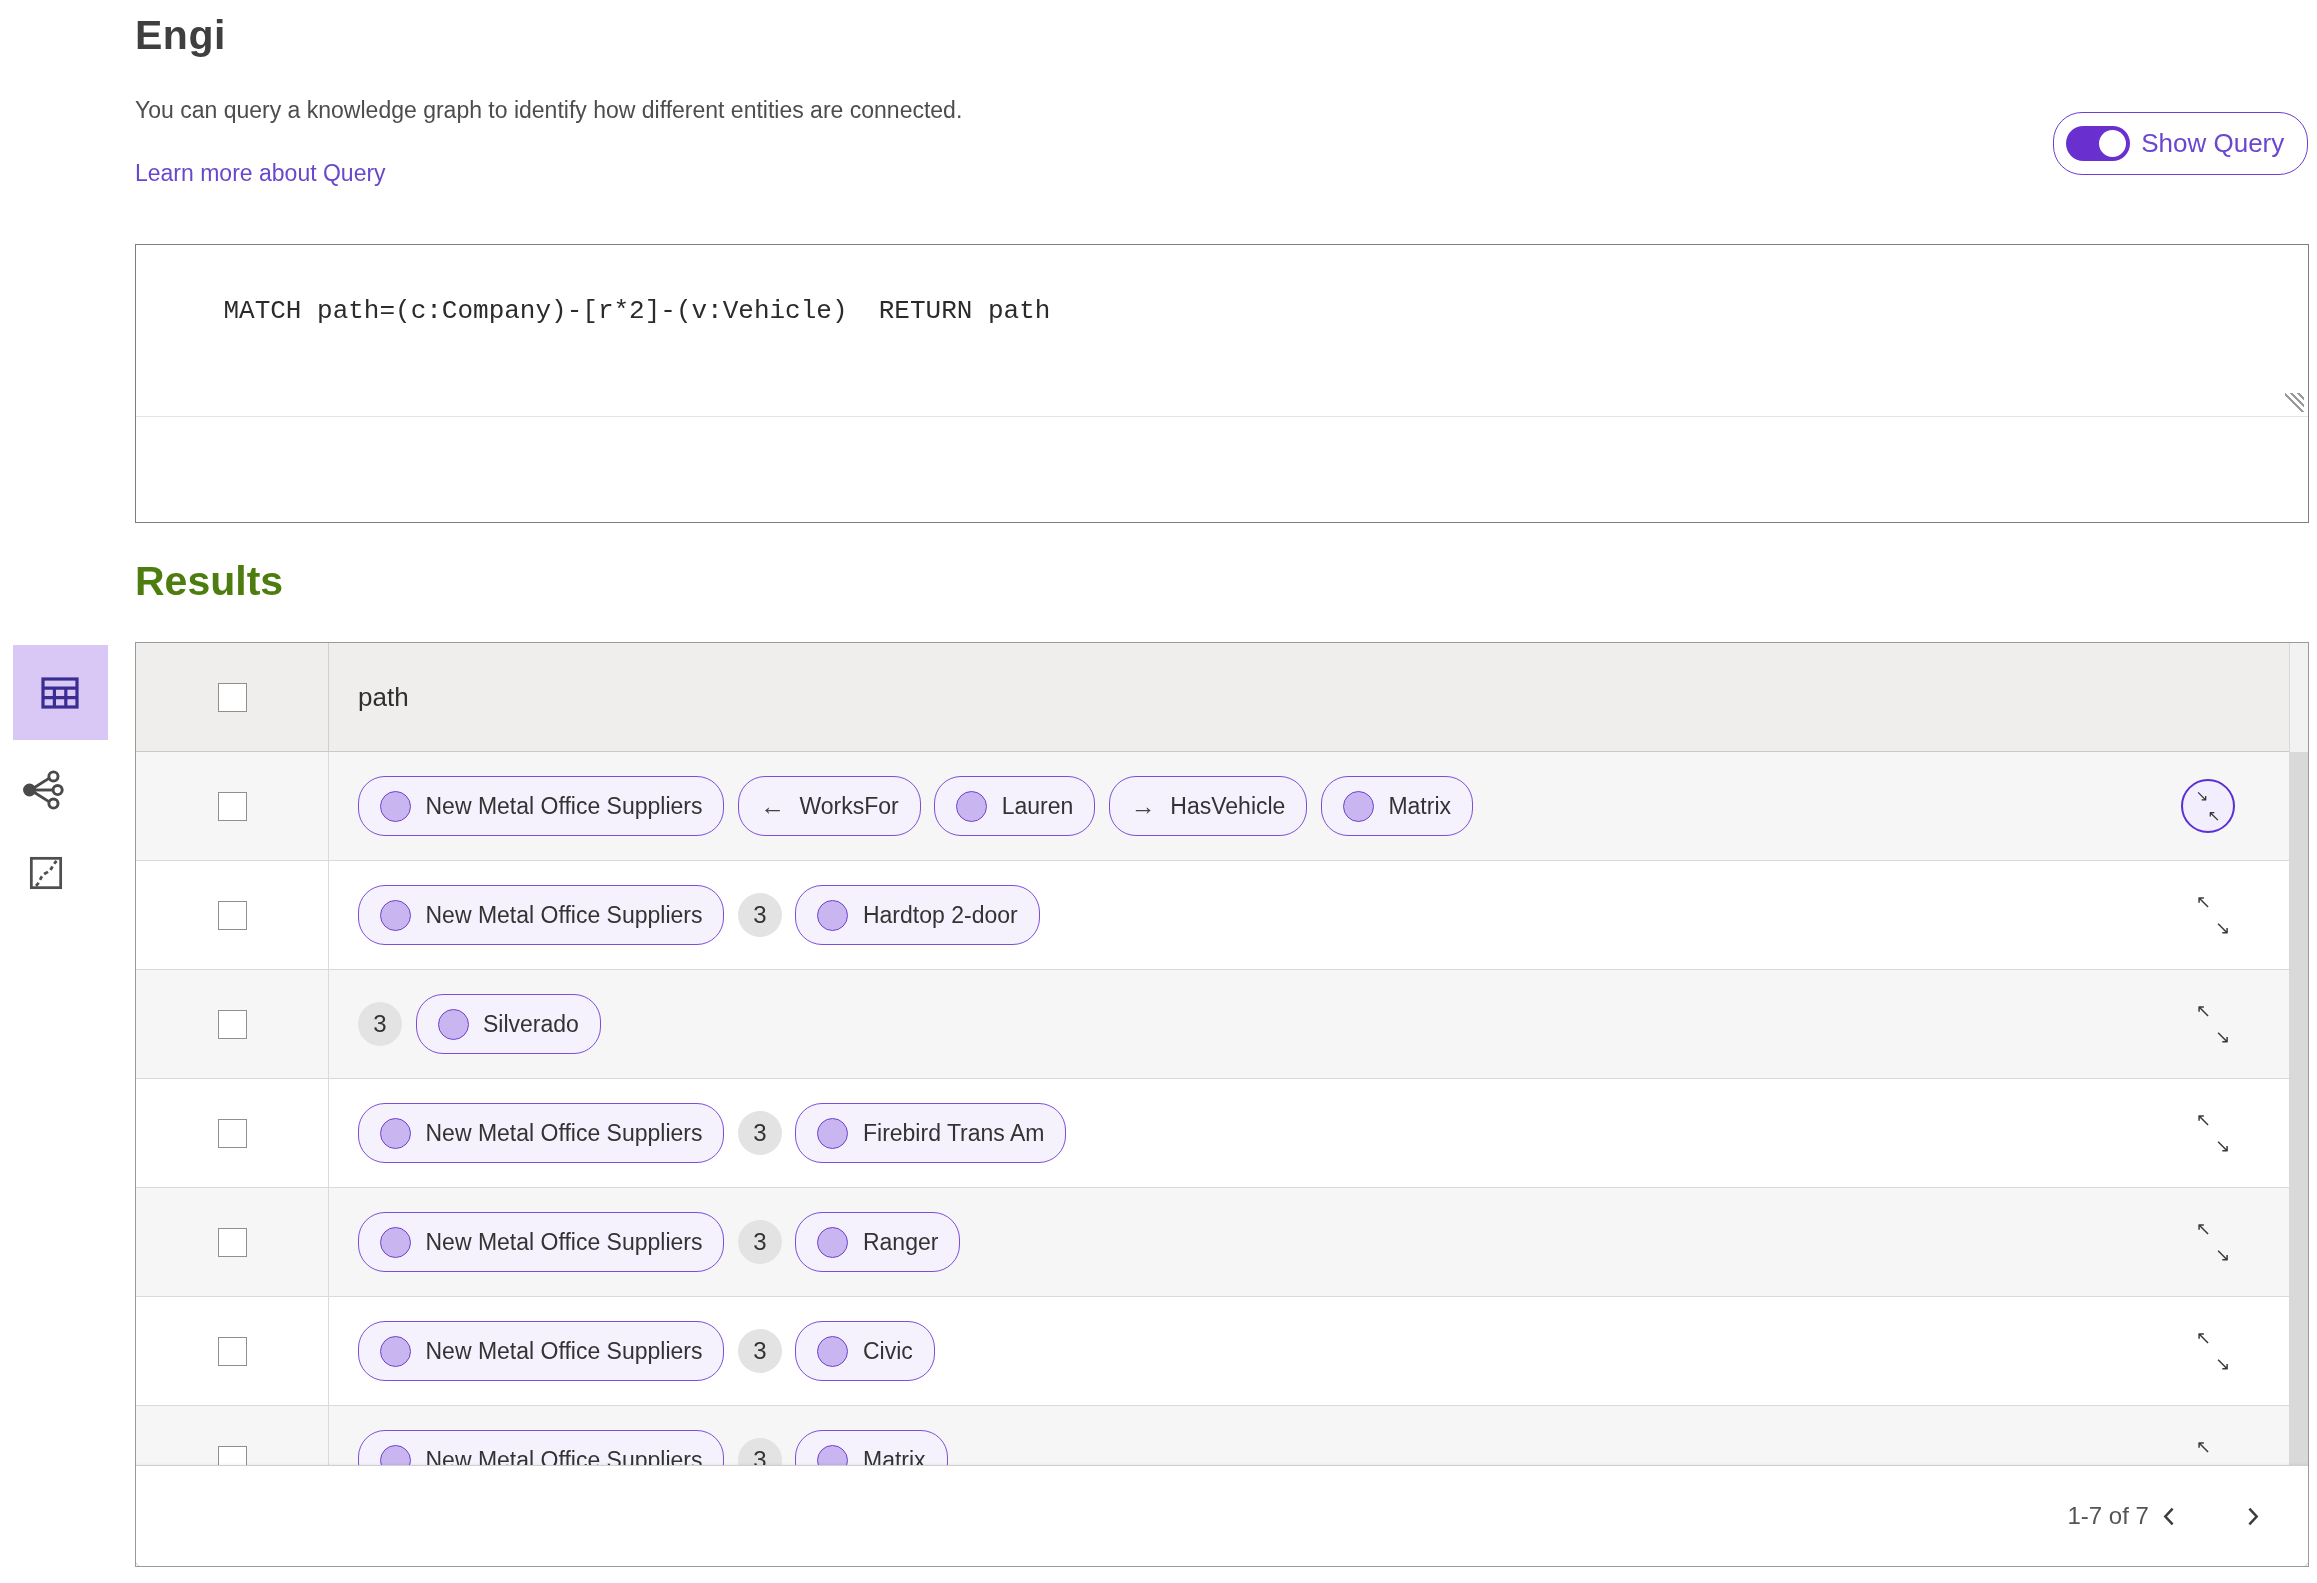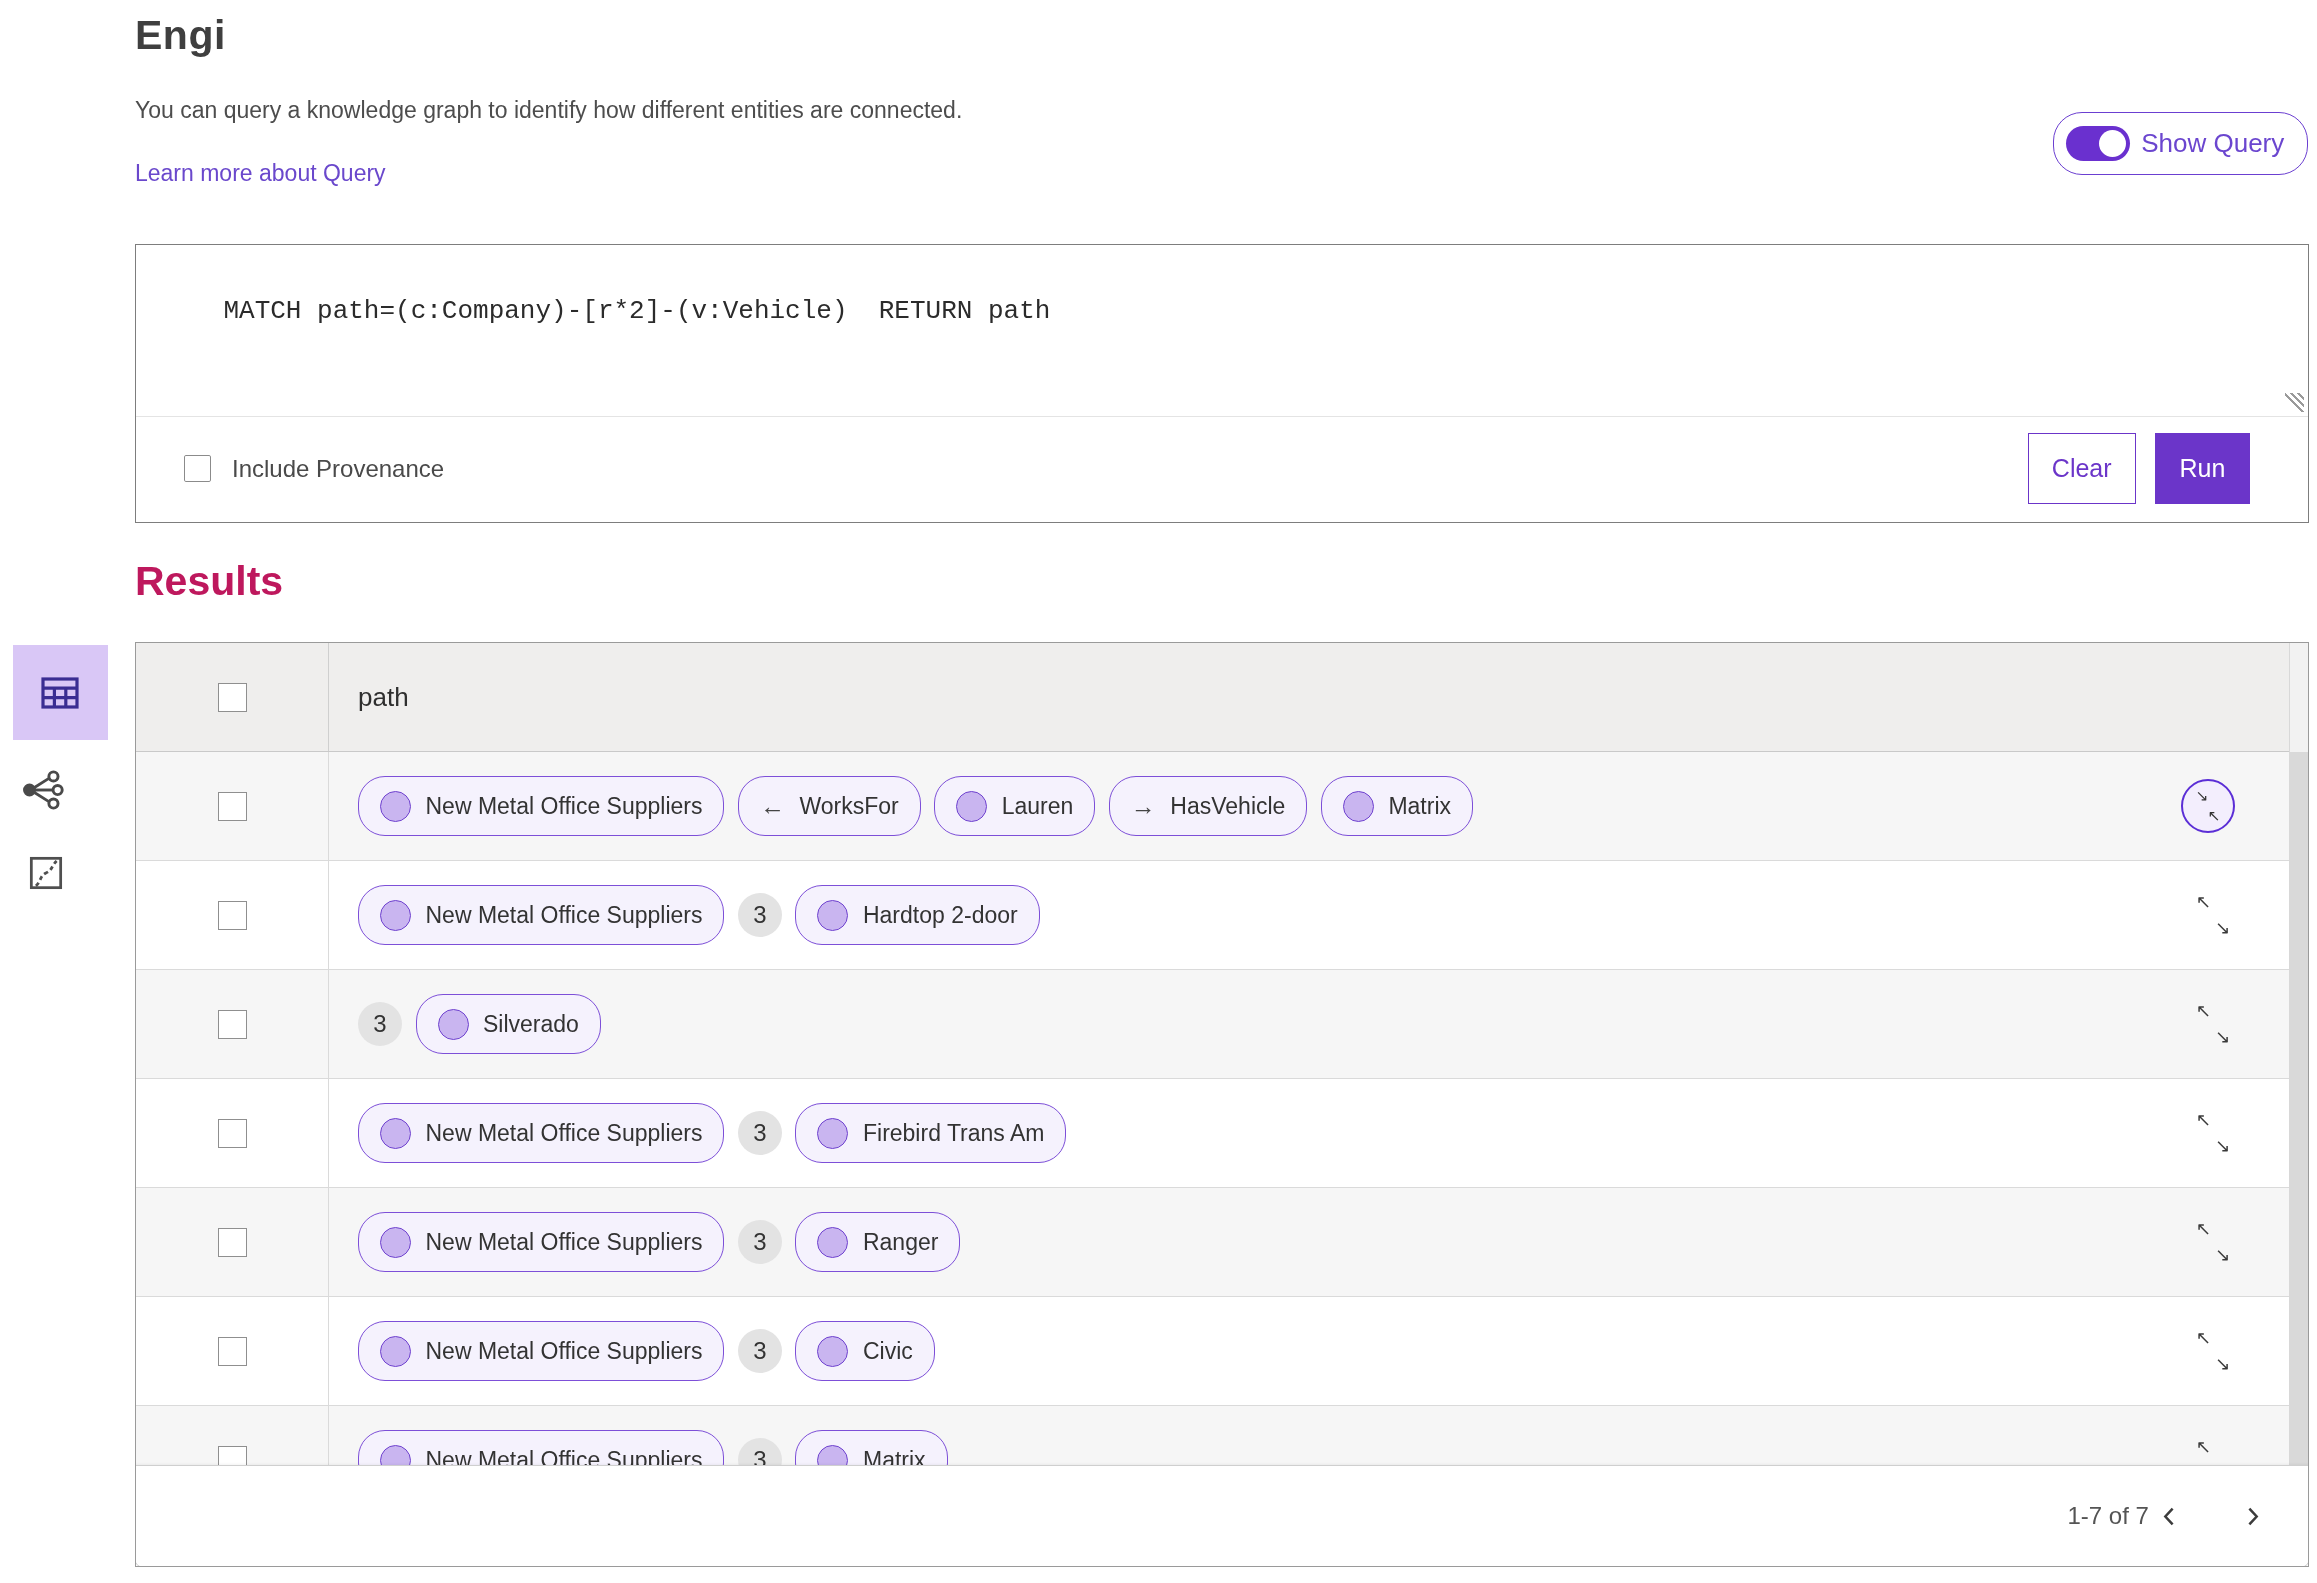--- a/index.html
+++ b/index.html
@@ -32,21 +32,21 @@
   .query-bottom { height:103px; display:flex; align-items:center; padding:0 58px 0 48px; }
   .checkbox { width:27px; height:27px; border:1.9px solid #8b8b8b; border-radius:1.9px; background:#fff; cursor:pointer; flex:none;}
   .prov-label { margin-left:21px; font-size:24px; color:#4a4a4a; }
   .spacer { flex:1; }
   .btn { height:71px; display:flex; align-items:center; justify-content:center;
     font-size:25px; cursor:pointer; user-select:none; }
   .btn-clear { width:108px; background:#fff; border:1.9px solid #6b35c9; color:#6b35c9; margin-right:19.3px;}
   .btn-run   { width:95px;  background:#6b35c9; border:1.9px solid #6b35c9; color:#fff; }
 
   
-  .results-title { left:135px; top:558px; font-size:41px; font-weight:bold; color:#be185d; }
+  .results-title { left:135px; top:558px; font-size:41px; font-weight:bold; color:#4d7c0f; }
 
   
   .view-tile { left:12.6px; top:645px; width:95px; height:95px; background:#d9c7f6;
     display:flex; align-items:center; justify-content:center; cursor:pointer; }
   .view-btn { display:flex; align-items:center; justify-content:center; cursor:pointer; }
   .view-graph { left:15.4px; top:763px; width:54px; height:54px; }
   .view-map   { left:21px; top:848px; width:50px; height:50px; }
 
   
   .results-table { left:135px; top:642px; width:2174px; height:925px; border:1.9px solid #9a9a9a;
@@ -106,27 +106,20 @@
   <span class="switch">
       <span class="knob"></span>
     </span>
   <span class="lbl">Show Query</span>
 </div>
 
 <div class="abs query-panel">
   <div class="query-text-zone">
     <span>MATCH path=(c:Company)-[r*2]-(v:Vehicle)  RETURN path</span>
     <span class="resize-grip"></span>
-  </div>
-  <div class="query-bottom">
-    <span class="checkbox"></span>
-    <span class="prov-label">Include Provenance</span>
-    <span class="spacer"></span>
-    <span class="btn btn-clear">Clear</span>
-    <span class="btn btn-run">Run</span>
   </div>
 </div>
 
 <h2 class="abs results-title">Results</h2>
 
 <div class="abs view-tile">
   <svg width="48" height="48" viewBox="0 0 24 24">
     <g fill="none" stroke="#3a2d92" stroke-width="1.6">
       <rect x="3.5" y="5" width="17" height="14"></rect>
       <line x1="3.5" y1="9.6" x2="20.5" y2="9.6"></line>

